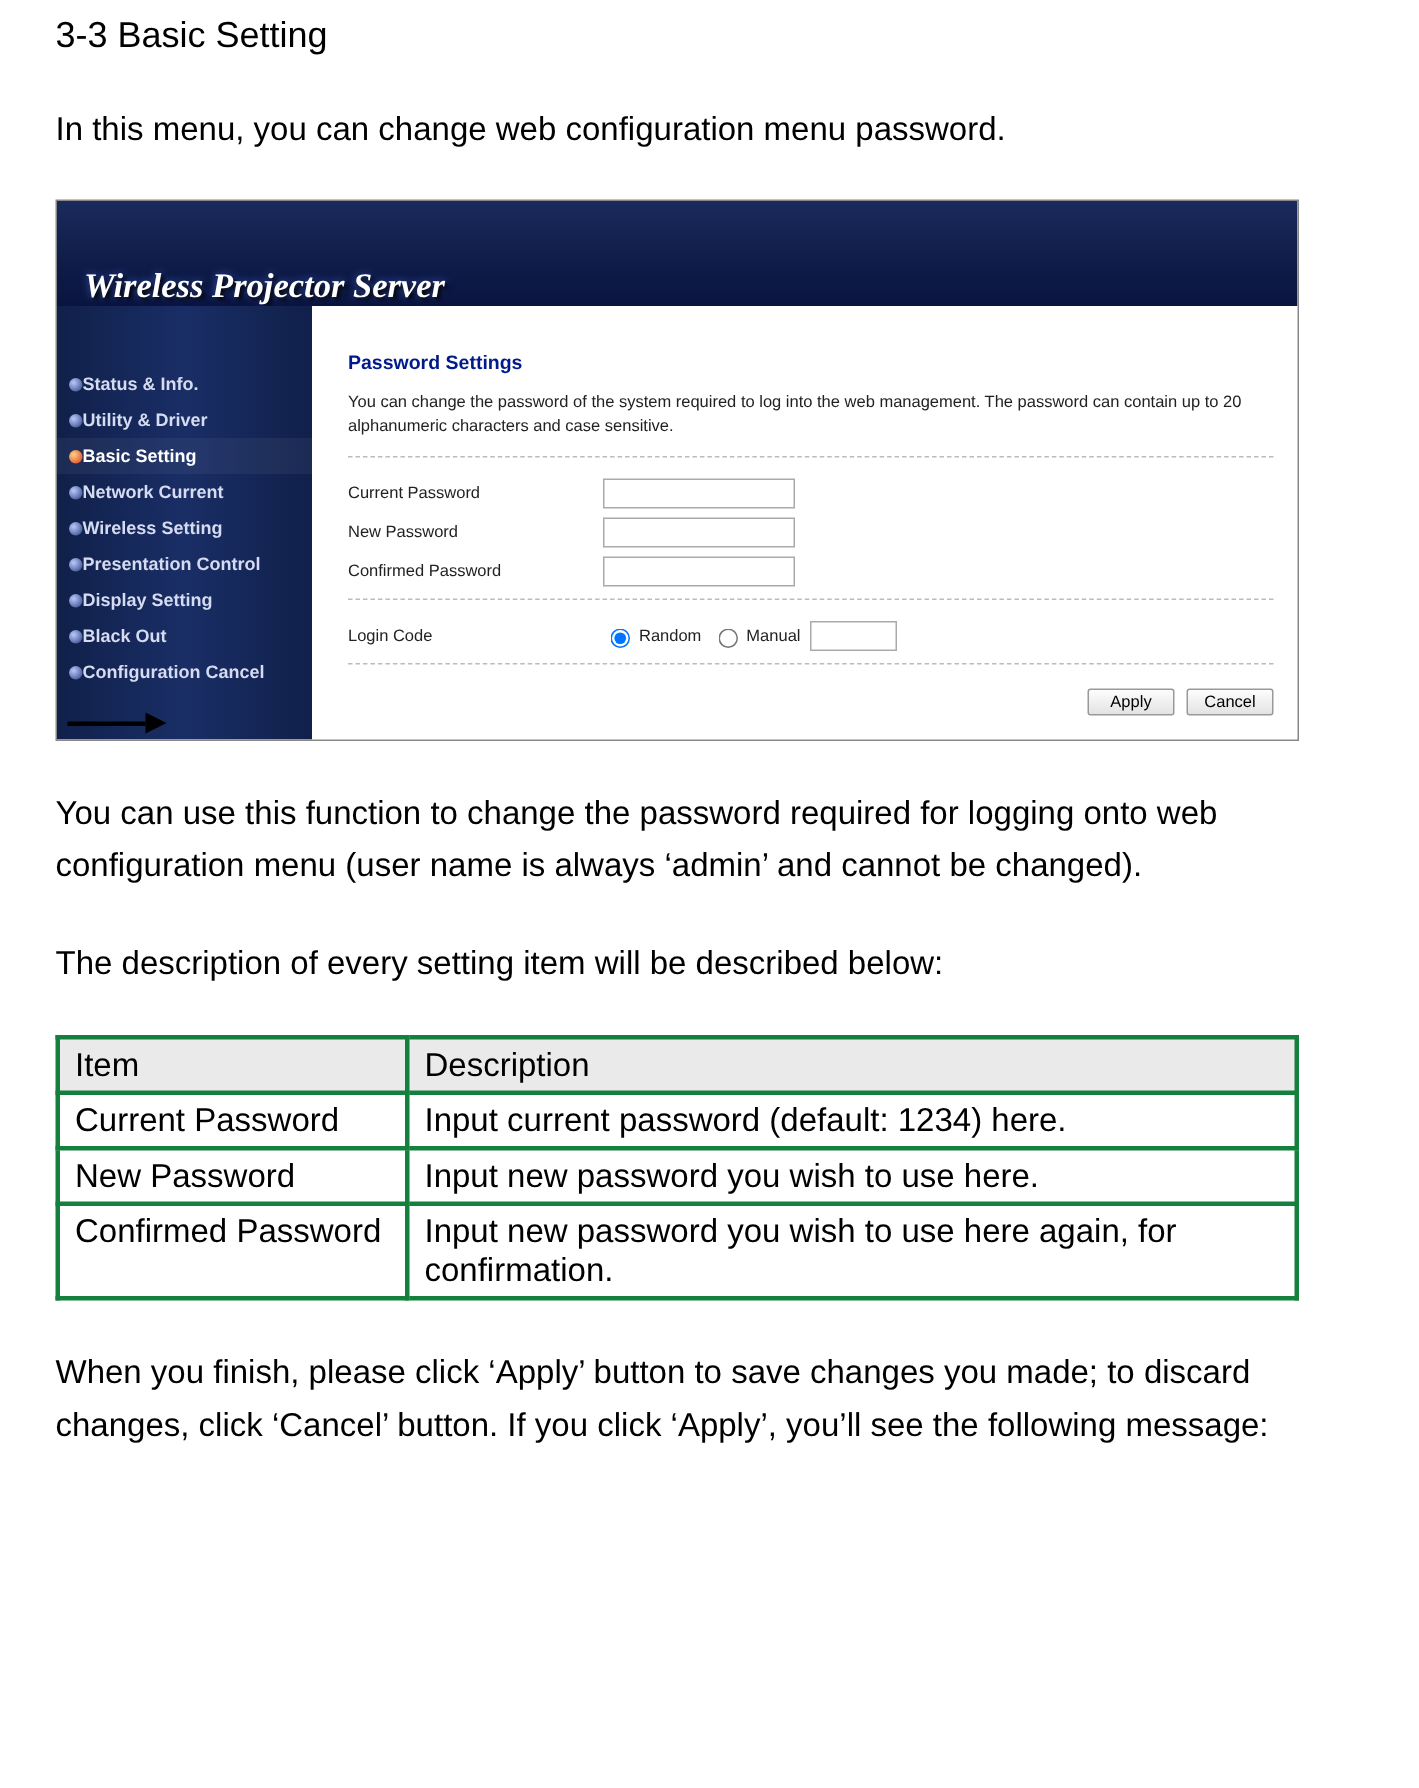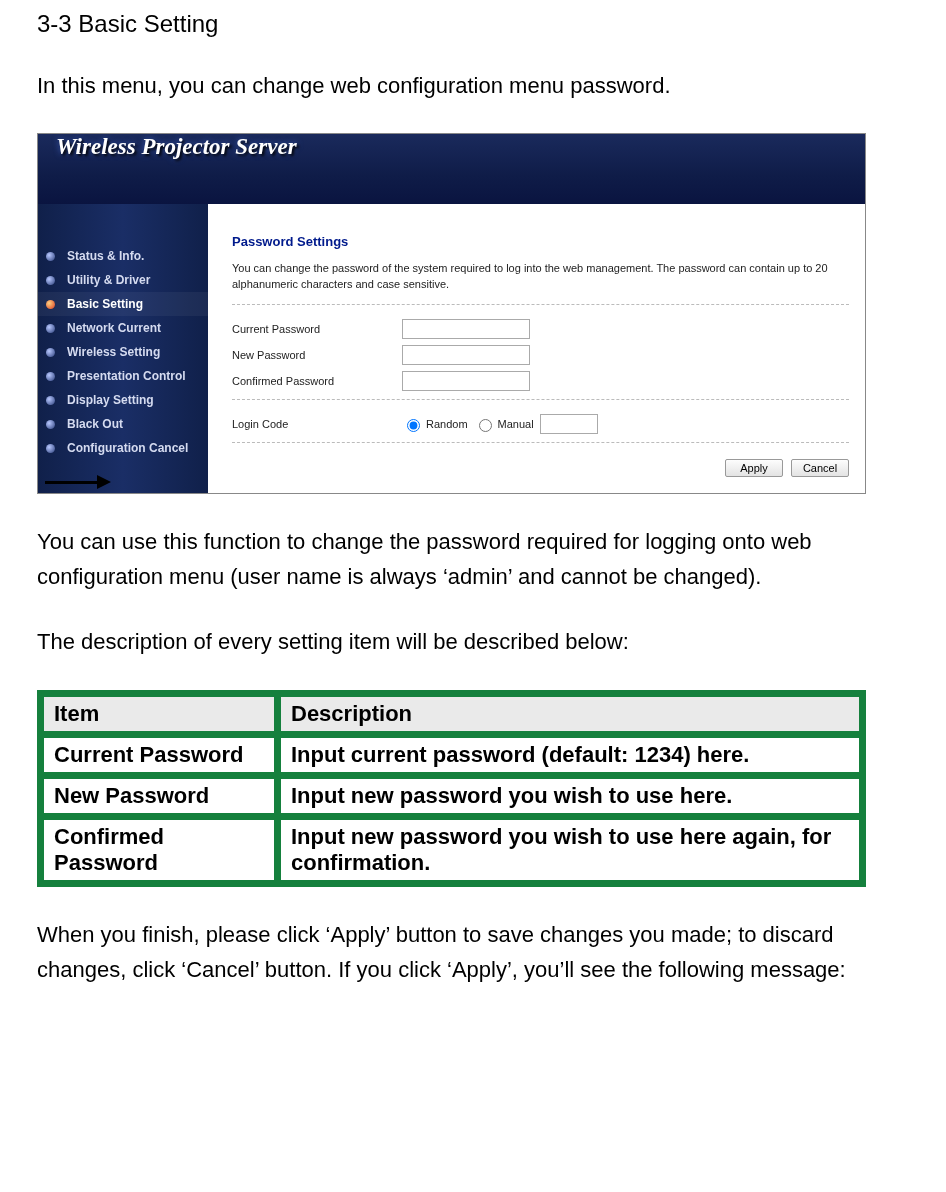--- a/index.html
+++ b/index.html
@@ -49,21 +49,21 @@
     border: 1px solid #888;
     display: flex;
     flex-direction: column;
     background: #fff;
     overflow: hidden;
   }
   .ss-header {
     height: 70px;
     background: linear-gradient(180deg, #1a2a5c, #0f1c48 60%, #0a1440);
     display: flex;
-    align-items: flex-start;
+    align-items: flex-end;
     padding-left: 18px;
   }
   .ss-header-title {
     font-style: italic;
     font-weight: bold;
     color: #fff;
     font-size: 23px;
     text-shadow: 2px 2px 3px #000, 0 0 6px #3c5cb8;
     font-family: "Times New Roman", serif;
   }
@@ -73,21 +73,21 @@
   }
   .ss-nav {
     width: 170px;
     background: linear-gradient(90deg, #10204a, #1a2e66 50%, #10204a);
     padding: 40px 0 16px 0;
     font-size: 12px;
   }
   .nav-item {
     display: flex;
     align-items: center;
-    gap: 12px;
+    gap: 0;
     padding: 5px 8px;
     color: #d5dbf0;
     font-weight: bold;
     cursor: pointer;
   }
   .nav-item.active {
     color: #fff;
     background: rgba(255,255,255,0.05);
   }
   .dot {
@@ -160,25 +160,25 @@
     border-radius: 2px;
     cursor: pointer;
   }
   table.desc-table {
     width: 100%;
     border-collapse: collapse;
     font-size: 22px;
     margin: 20px 0 30px 0;
   }
   table.desc-table td, table.desc-table th {
-    border: 7px solid #15803d;
+    border: 3px solid #15803d;
     padding: 4px 10px;
     text-align: left;
     vertical-align: top;
-    font-weight: bold;
+    font-weight: normal;
   }
   table.desc-table thead td {
     background: #eaeaea;
   }
   .col-item { width: 210px; }
 </style>
 </head>
 <body>
 
 <div class="page">

